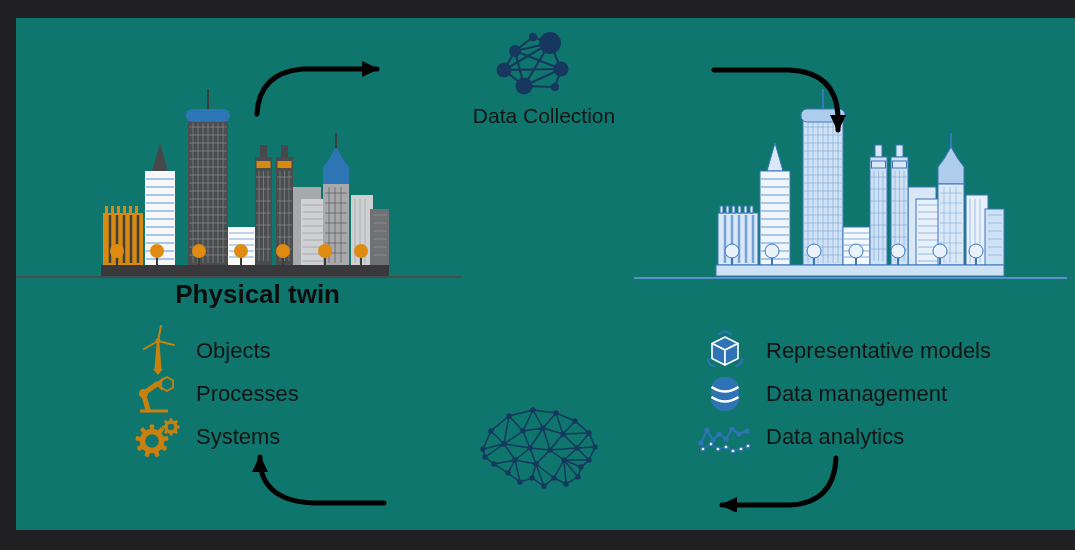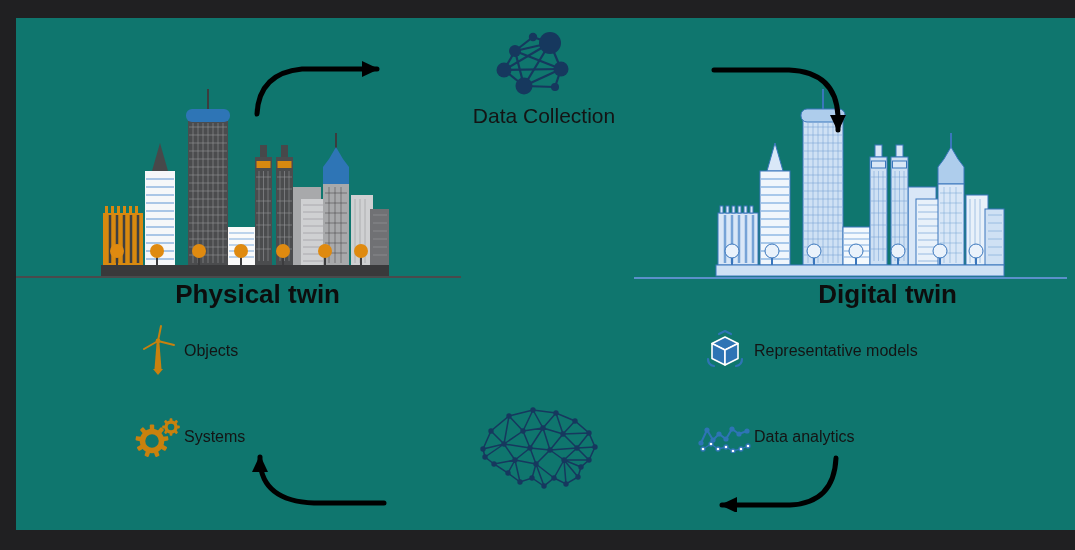--- a/index.html
+++ b/index.html
@@ -2,21 +2,21 @@
 <html><head>
 <meta charset="utf-8">
 <style>
   html,body{margin:0;padding:0;}
   body{width:1075px;height:550px;position:relative;background:#202022;
        font-family:"Liberation Sans",sans-serif;overflow:hidden;}
   .canvas{position:absolute;left:16px;top:18px;width:1051px;height:512px;background:#0f766e;padding-left:41px;}
   .abs{position:absolute;}
   .label{position:absolute;text-align:center;color:#141414;font-size:21px;line-height:26px;}
   .title{position:absolute;text-align:right;color:#0d0d0d;font-weight:bold;font-size:26px;line-height:30px;}
-  .row{position:absolute;height:48px;display:flex;align-items:center;gap:0;color:#141414;font-size:16px;}
+  .row{position:absolute;height:48px;display:flex;align-items:center;gap:12px;color:#141414;font-size:22px;}
   .iconbox{display:flex;justify-content:center;align-items:center;flex:0 0 auto;}
   .iconbox.left{width:52px;}
   .iconbox.right{width:58px;}
   .groundL{position:absolute;left:0;top:258px;width:445px;height:2px;background:#4a4a4c;}
   .groundR{position:absolute;left:618px;top:259px;width:433px;height:2px;background:#5b90ca;}
   .city{position:absolute;width:310px;height:192px;}
   .city.physical{
     --bldA:#d8890f; --bldB:#f5f7f9; --spire:#47484a; --towerDark:#4b4c4e; --cap:#2e75b6;
     --white:#fafafa; --gray:#a8a9ab; --lightgray:#cfd0d2; --gray3:#707174; --blue:#2e75b6;
     --tree:#df8a10; --trunk:#3c3c3e; --base:#39393b; --line:transparent;
@@ -142,36 +142,48 @@
       <circle cx="12" cy="45" r="7.5"></circle>
         <circle cx="32" cy="61" r="8.5"></circle>
       <circle cx="69" cy="44" r="7.5"></circle>
         <circle cx="41" cy="12" r="4.2"></circle>
       <circle cx="63" cy="62" r="4"></circle>
     </g>
   </svg>
   <div class="label" style="left:388px;top:85px;width:280px">Data Collection</div>
 
   <div class="title" style="left:84px;top:261px;width:240px">Physical twin</div>
-  <div class="title" style="left:701px;top:261px;width:240px">Digital twin</div>
 
   <div class="row" style="left:116px;top:309px">
     <span class="iconbox left">
       <svg width="40" height="54" viewBox="0 0 40 54">
         <g stroke="#c8810e" stroke-width="2" stroke-linecap="round" fill="none">
           <path d="M20 17 L23 2"></path>
             <path d="M20 17 L36 21"></path>
             <path d="M20 17 L6 25"></path>
         </g>
         <circle cx="20" cy="17" r="2.4" fill="#c8810e"></circle>
         <polygon points="18.6,18.5 21.4,18.5 23.5,45 16.5,45" fill="#c8810e"></polygon>
         <polygon points="15,45 25,45 20,51" fill="#c8810e"></polygon>
       </svg>
     </span>
     <span>Objects</span>
+  </div>
+  <div class="row" style="left:116px;top:352px">
+    <span class="iconbox left">
+      <svg width="46" height="42" viewBox="0 0 46 42">
+        <line x1="5" y1="38" x2="33" y2="38" stroke="#c8810e" stroke-width="3"></line>
+        <path d="M13 37 L8.5 21" stroke="#c8810e" stroke-width="5" stroke-linecap="round" fill="none"></path>
+        <path d="M8.5 20.5 L22 11" stroke="#c8810e" stroke-width="5" stroke-linecap="round" fill="none"></path>
+        <circle cx="8.5" cy="20.5" r="4.6" fill="#c8810e"></circle>
+        <path d="M22 11 L28 6 M22 11 L27 16" stroke="#c8810e" stroke-width="2.4" stroke-linecap="round" fill="none"></path>
+        <polygon points="32,4 38,7.5 38,14.5 32,18 26,14.5 26,7.5" fill="none" stroke="#c8810e" stroke-width="1.8"></polygon>
+      </svg>
+    </span>
+    <span>Processes</span>
   </div>
   <div class="row" style="left:680px;top:309px">
     <span class="iconbox right">
       <svg width="42" height="42" viewBox="0 0 42 42">
         <g fill="#2e74b5" stroke="#ffffff" stroke-width="1.6" stroke-linejoin="round">
           <polygon points="21,7 34,13.5 21,20 8,13.5"></polygon>
           <polygon points="8,13.5 21,20 21,35 8,28.5"></polygon>
           <polygon points="34,13.5 21,20 21,35 34,28.5"></polygon>
         </g>
         <g stroke="#2e74b5" stroke-width="2.2" fill="none" stroke-linecap="round">
@@ -206,20 +218,30 @@
           <rect x="35.6" y="2.2" width="2.8" height="3.8" rx="0.8" transform="rotate(135 37 11)"></rect>
           <rect x="35.6" y="2.2" width="2.8" height="3.8" rx="0.8" transform="rotate(180 37 11)"></rect>
           <rect x="35.6" y="2.2" width="2.8" height="3.8" rx="0.8" transform="rotate(225 37 11)"></rect>
           <rect x="35.6" y="2.2" width="2.8" height="3.8" rx="0.8" transform="rotate(270 37 11)"></rect>
           <rect x="35.6" y="2.2" width="2.8" height="3.8" rx="0.8" transform="rotate(315 37 11)"></rect>
         </g>
         <circle cx="37" cy="11" r="5" fill="none" stroke="#c8810e" stroke-width="3.4"></circle>
       </svg>
     </span>
     <span>Systems</span>
+  </div>
+  <div class="row" style="left:680px;top:352px">
+    <span class="iconbox right">
+      <svg width="38" height="42" viewBox="0 0 38 42">
+        <rect x="5" y="4" width="28" height="34" rx="13" fill="#2e74b5"></rect>
+        <path d="M5.5 14 q13.5 9 27 0" stroke="#ffffff" stroke-width="2.6" fill="none"></path>
+        <path d="M5.5 24 q13.5 9 27 0" stroke="#ffffff" stroke-width="2.6" fill="none"></path>
+      </svg>
+    </span>
+    <span>Data management</span>
   </div>
   <div class="row" style="left:680px;top:395px">
     <span class="iconbox right">
       <svg width="54" height="32" viewBox="0 0 54 32">
         <polyline points="5,28 13,23 20,28 28,26 35,30 43,28 50,25" fill="none" stroke="#2e74b5" stroke-width="1.3"></polyline>
         <g fill="#ffffff" stroke="#2e74b5" stroke-width="1.3">
           <circle cx="5" cy="28" r="2"></circle>
             <circle cx="13" cy="23" r="2"></circle>
             <circle cx="20" cy="28" r="2"></circle>
           <circle cx="28" cy="26" r="2"></circle>

